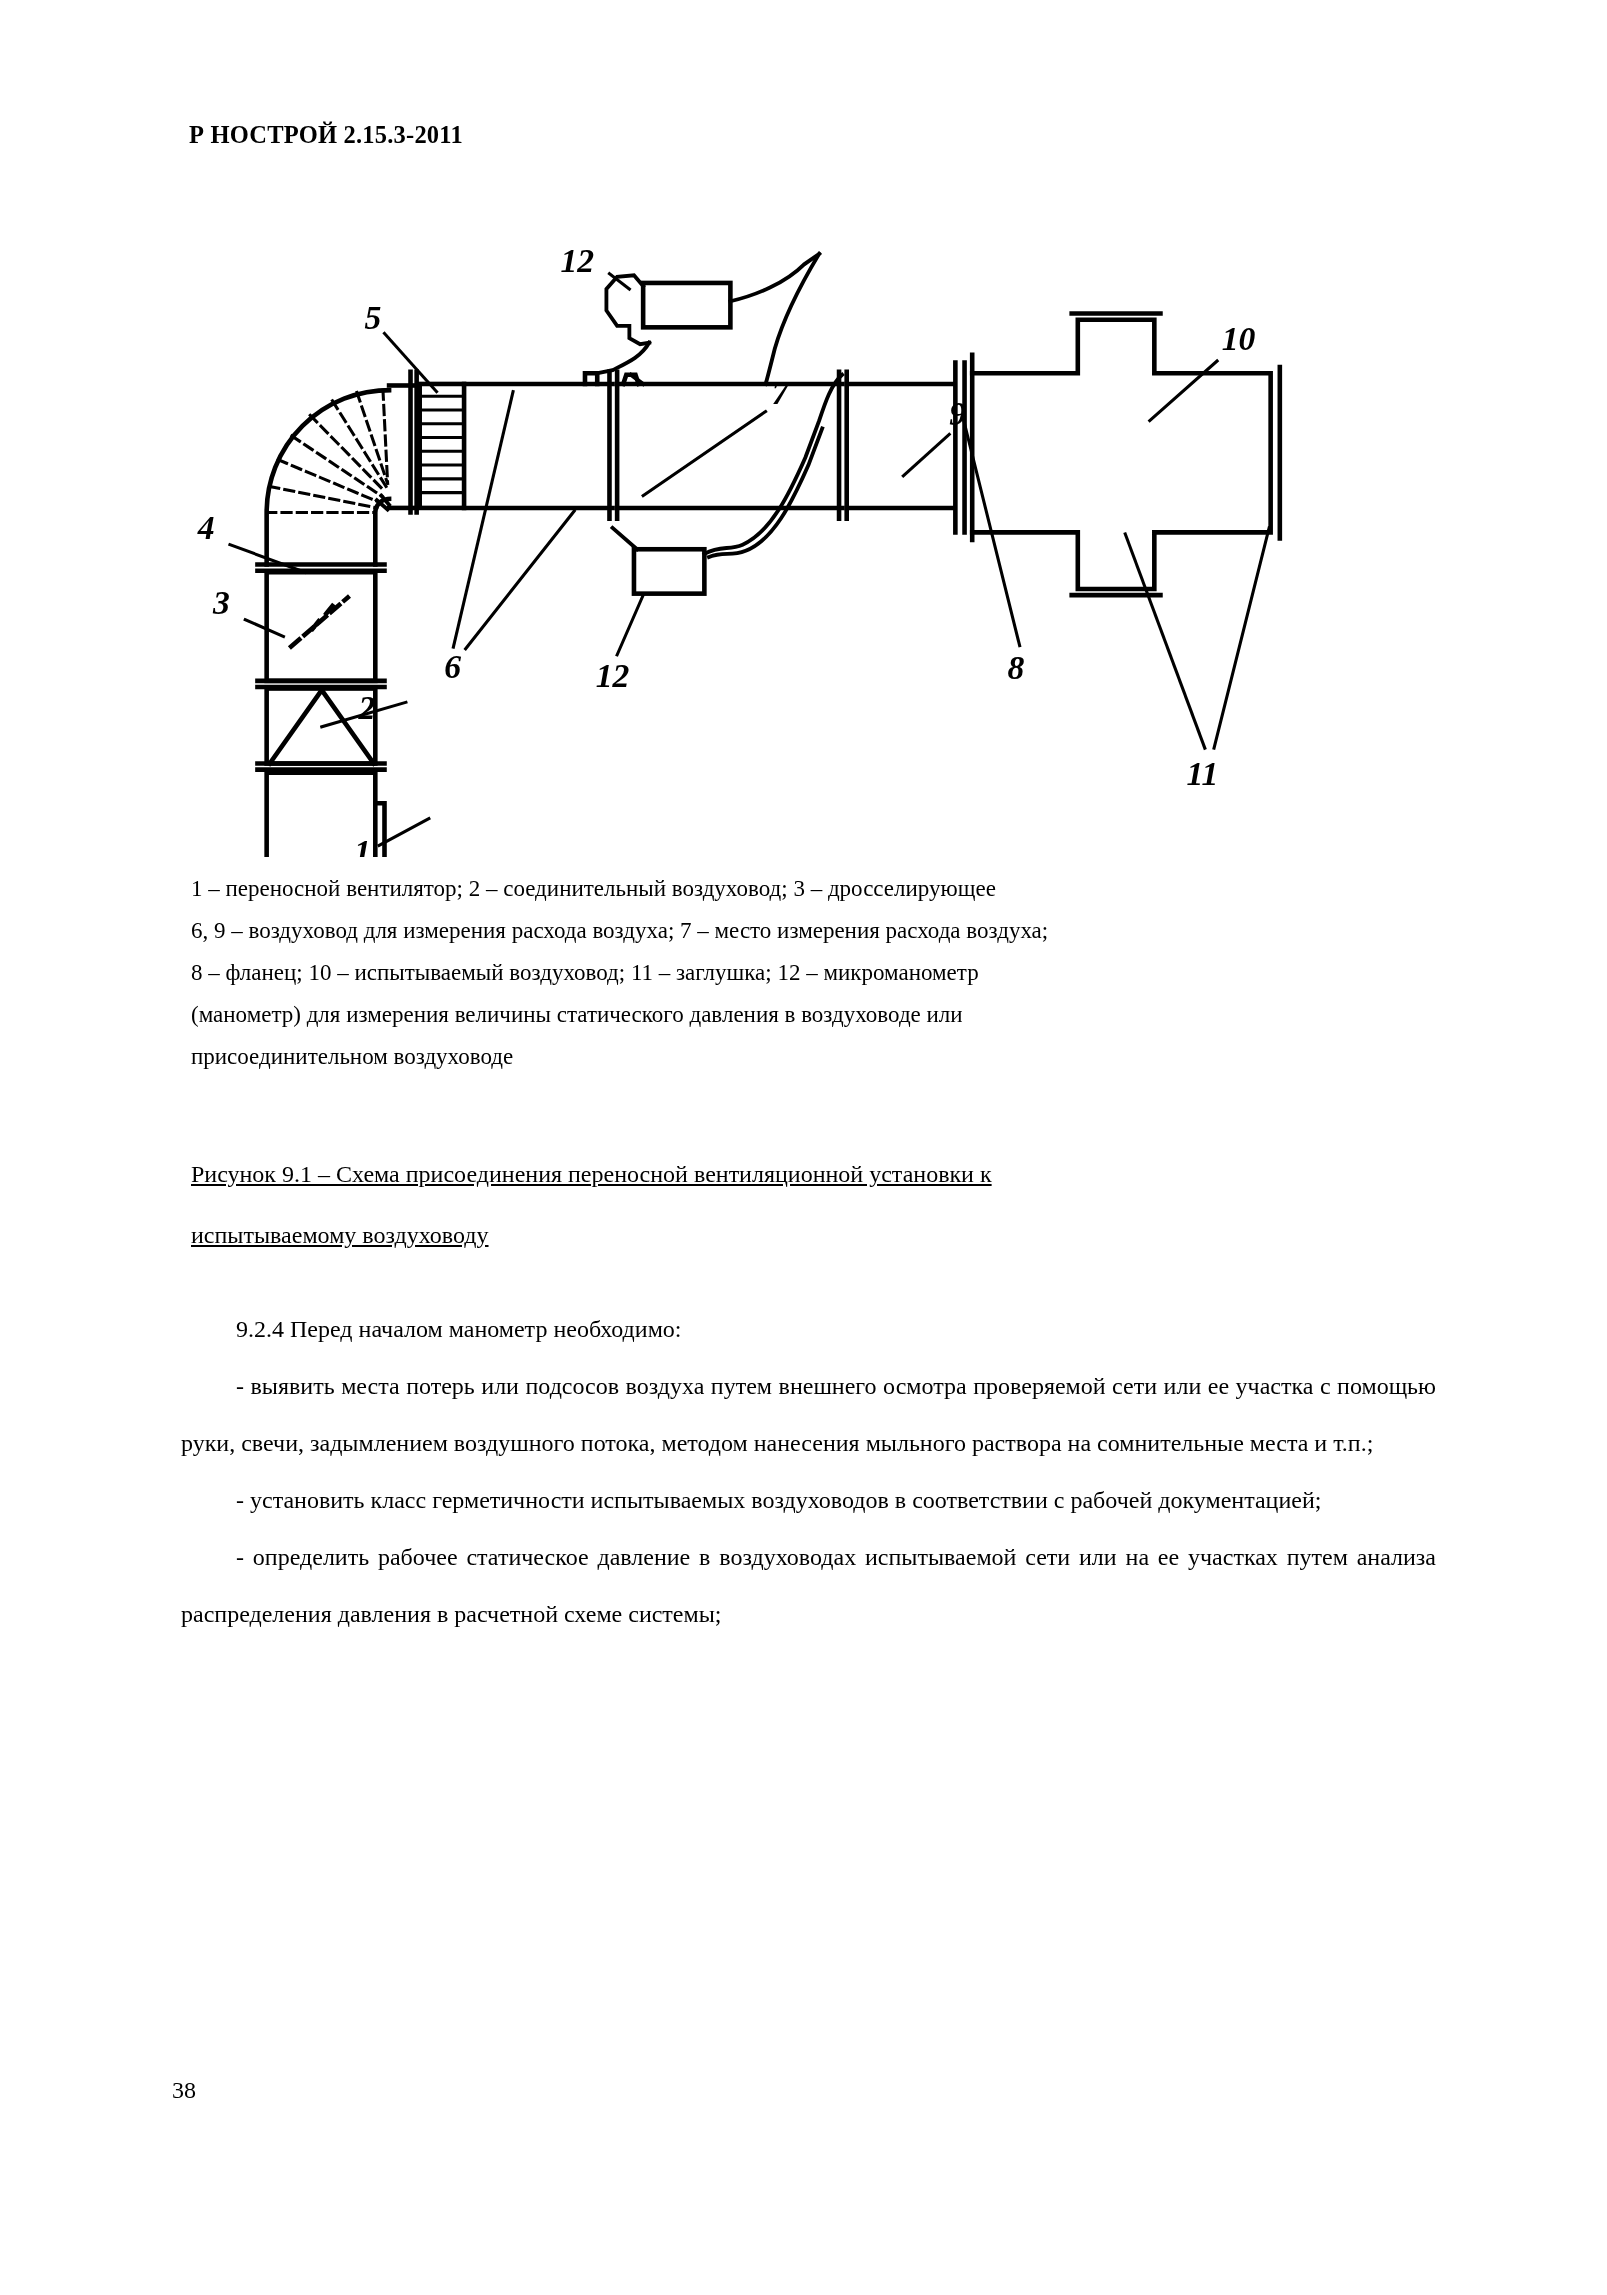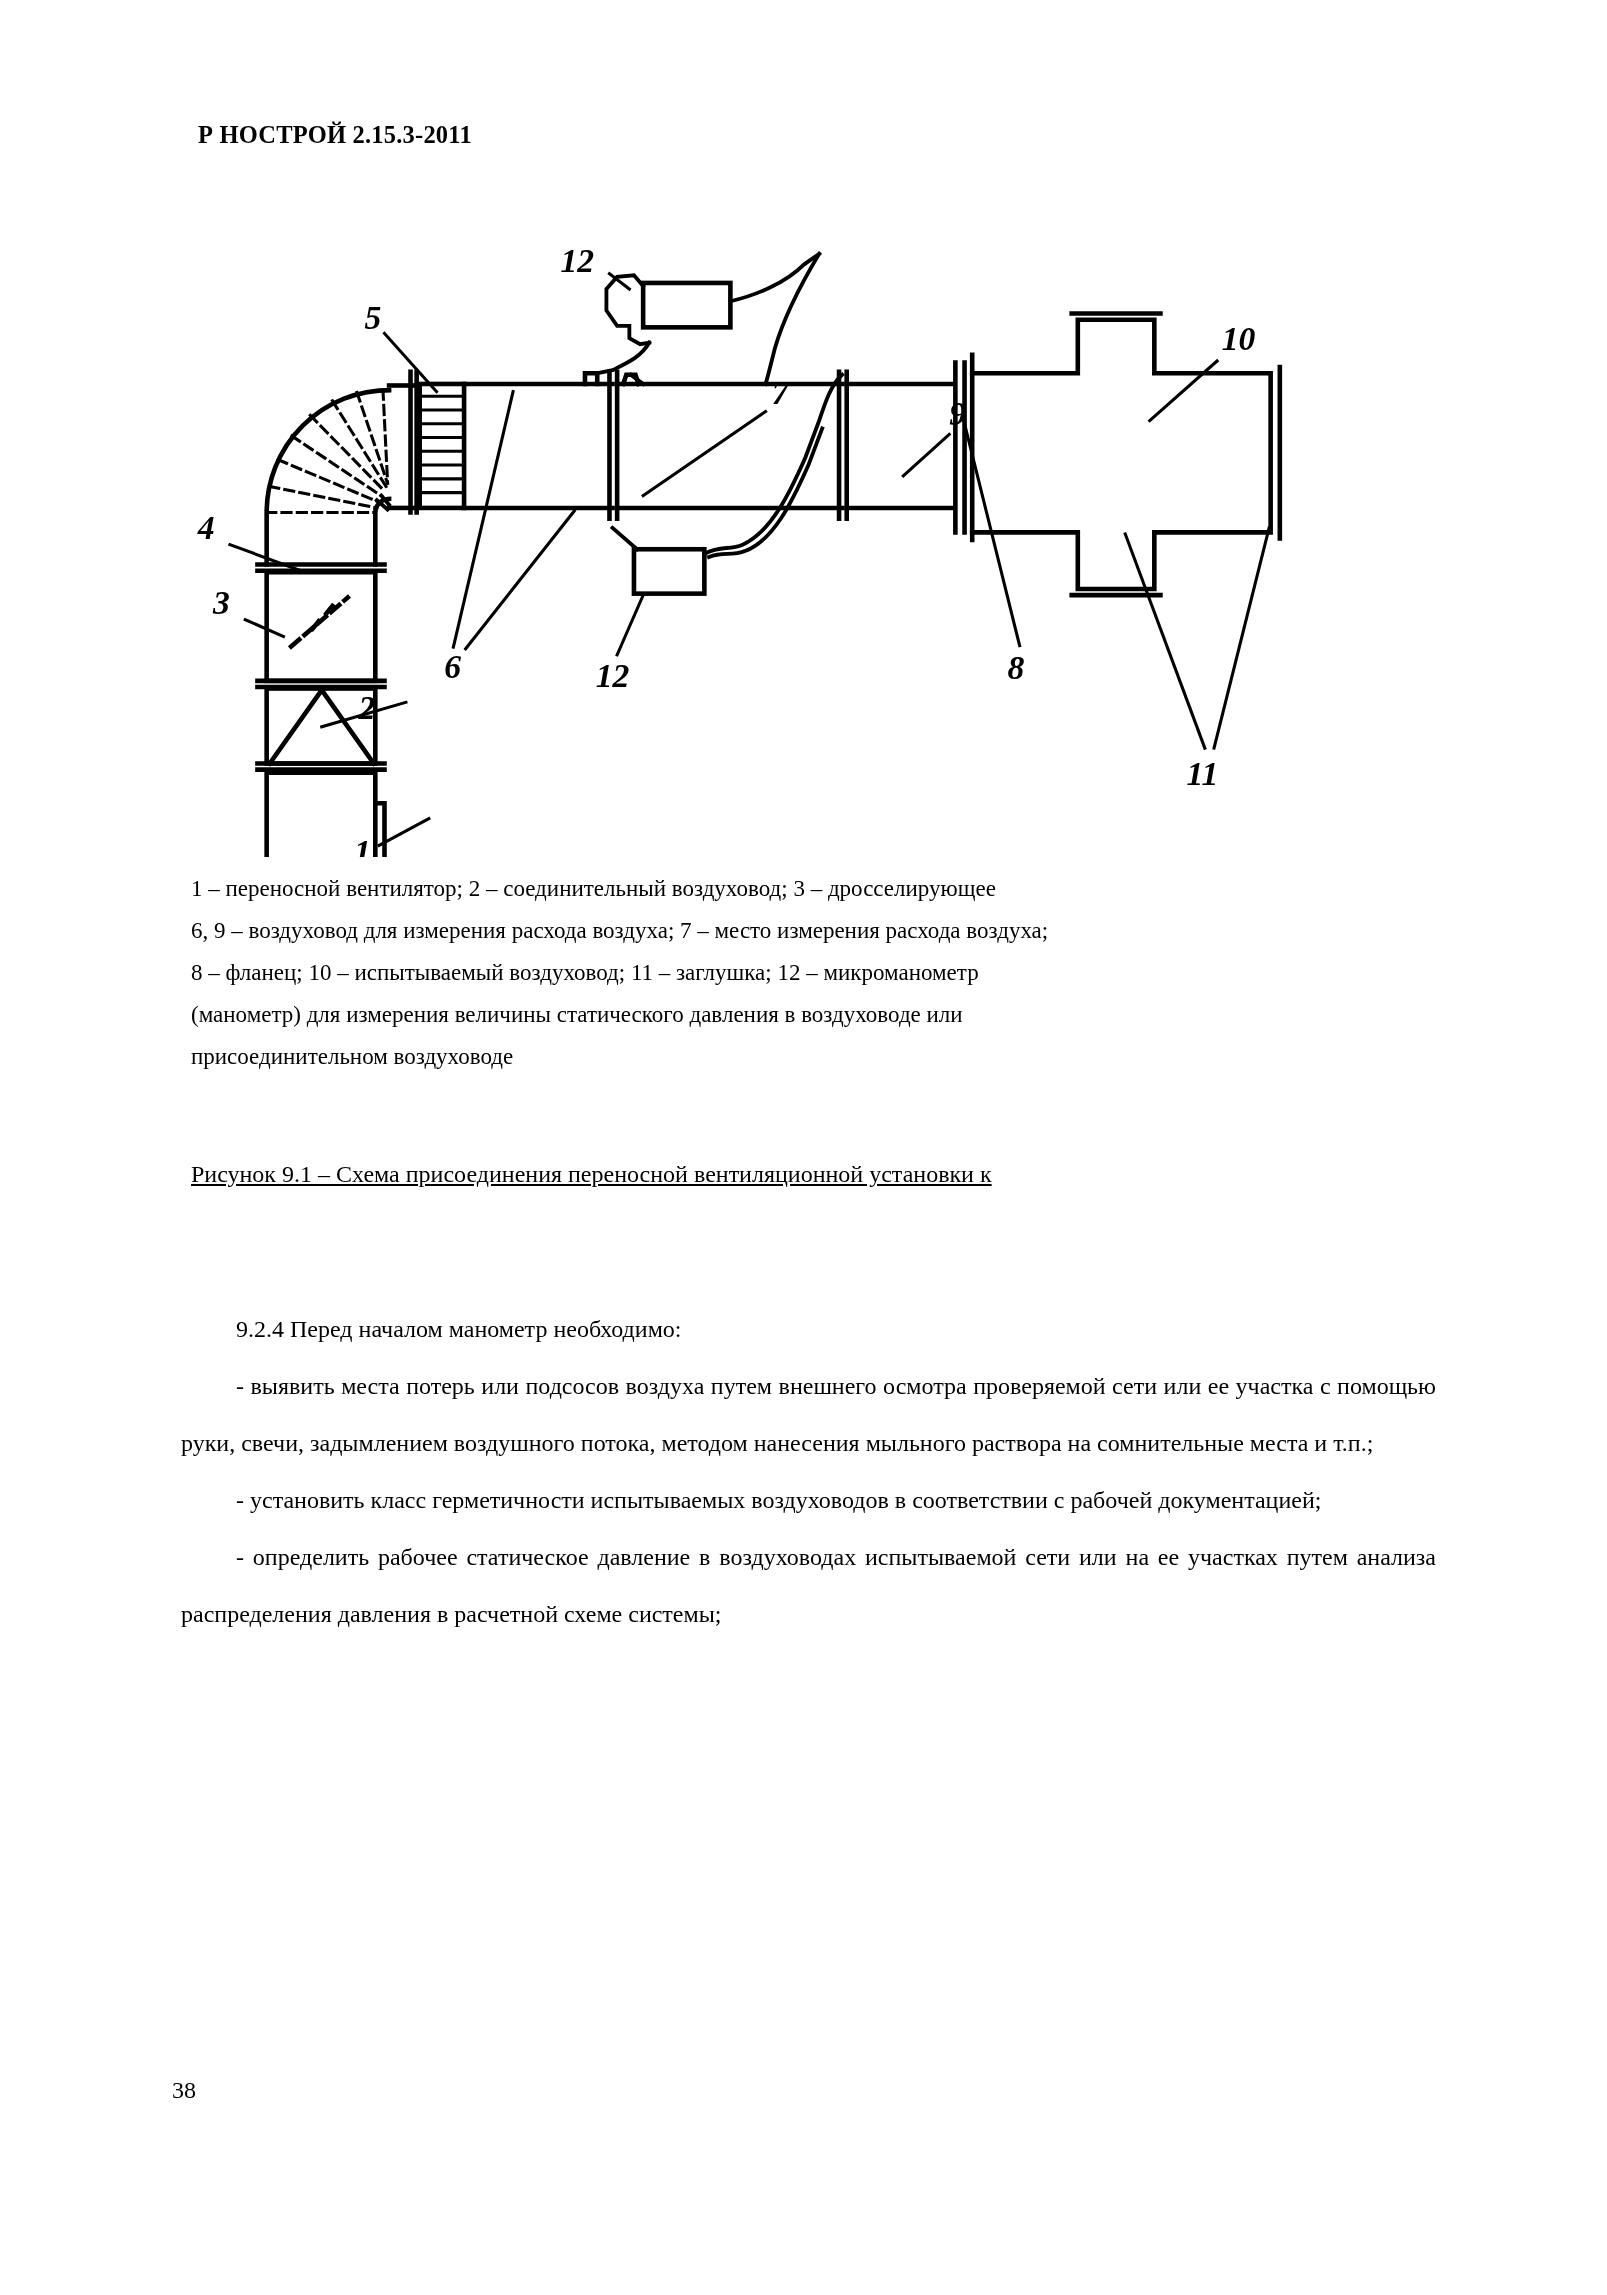--- a/index.html
+++ b/index.html
@@ -15,21 +15,21 @@
     color: #000000;
     overflow: hidden;
   }
   .page {
     position: absolute;
     inset: 0;
     background: #fff;
   }
   .header {
     position: absolute;
-    left: 198px;
+    left: 189px;
     top: 121px;
     font-size: 24.5px;
     font-weight: bold;
     letter-spacing: 0.2px;
     white-space: nowrap;
   }
   .figure-wrap {
     position: absolute;
     left: 184px;
     top: 191px;
@@ -257,20 +257,21 @@
   <div class="caption">
     <div>1 – переносной вентилятор; 2 – соединительный воздуховод; 3 – дросселирующее</div>
     <div>6, 9 – воздуховод для измерения расхода воздуха; 7 – место измерения расхода воздуха;</div>
     <div>8 – фланец; 10 – испытываемый воздуховод; 11 – заглушка; 12 – микроманометр</div>
     <div>(манометр) для измерения величины статического давления в воздуховоде или</div>
     <div>присоединительном воздуховоде</div>
   </div>
 
   <div class="fig-title">
     <div>Рисунок 9.1 – Схема присоединения переносной вентиляционной установки к</div>
+    <div>испытываемому воздуховоду</div>
   </div>
 
   <div class="body-text">
     <p>9.2.4 Перед началом манометр необходимо:</p>
     <p>- выявить места потерь или подсосов воздуха путем внешнего осмотра проверяемой сети или ее участка с помощью руки, свечи, задымлением воздушного потока, методом нанесения мыльного раствора на сомнительные места и т.п.;</p>
     <p>- установить класс герметичности испытываемых воздуховодов в соответствии с рабочей документацией;</p>
     <p>- определить рабочее статическое давление в воздуховодах испытываемой сети или на ее участках путем анализа распределения давления в расчетной схеме системы;</p>
   </div>
 
   <div class="page-number">38</div>

